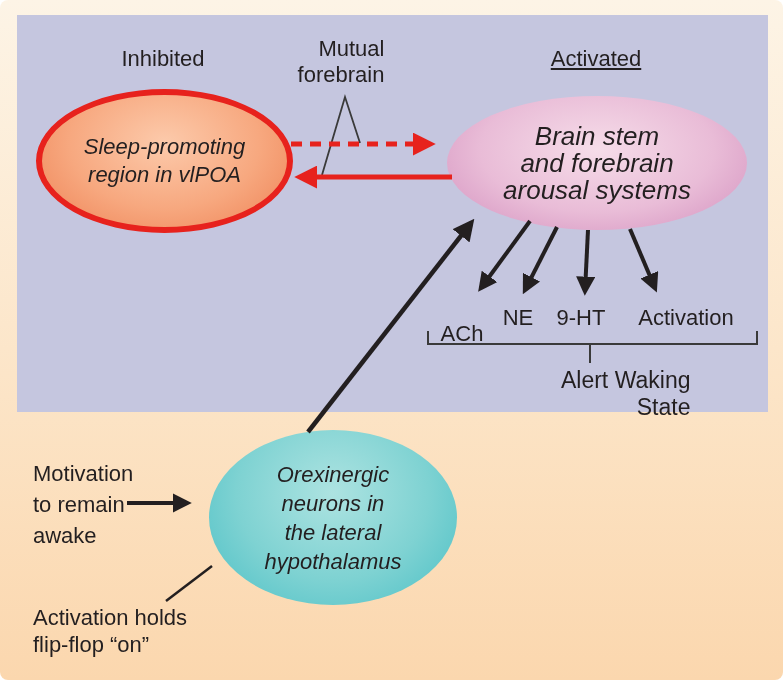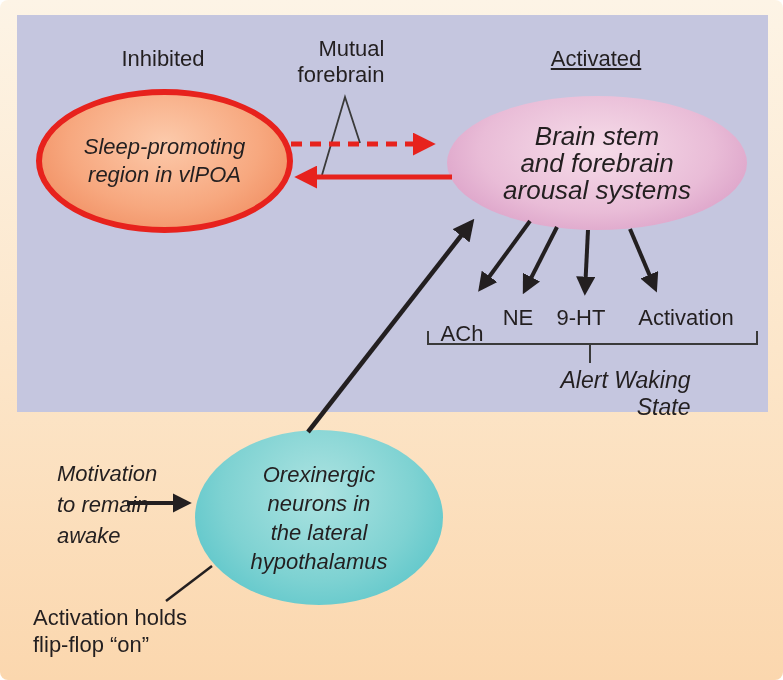--- a/index.html
+++ b/index.html
@@ -36,32 +36,32 @@
     background: radial-gradient(ellipse at 50% 36%, #fccaab 0%, #f7a87f 55%, #ee8254 100%);
     font-size: 22px; line-height: 28px;
   }
   .arousal-node {
     left: 447px; top: 96px;
     width: 300px; height: 134px;
     background: radial-gradient(ellipse at 50% 40%, #f6dde9 0%, #e9bcd7 55%, #d28ebd 100%);
     font-size: 26px; line-height: 27px;
   }
   .orexin-node {
-    left: 195px; top: 430px;
+    left: 209px; top: 430px;
     width: 248px; height: 175px;
     background: radial-gradient(ellipse at 50% 36%, #ade3e1 0%, #7ed2d2 55%, #49bfc5 100%);
     font-size: 22px; line-height: 29px;
   }
   .lbl {
     position: absolute;
     font-size: 22px;
     white-space: pre-line;
   }
   .centered { transform: translateX(-50%); text-align: right; }
-  .italic { font-style: italic; }
+  .italic { }
   svg.overlay {
     position: absolute; left: 0; top: 0;
     width: 783px; height: 680px;
     pointer-events: none;
   }
 </style>
 </head>
 <body>
 
 <div class="figure">
@@ -113,20 +113,20 @@
     <line x1="166" y1="601" x2="212" y2="566" stroke="#231f20" stroke-width="2.5"></line>
   </svg>
 
   <div class="lbl centered" style="left:462px; top:305px;margin-top:16px;">ACh</div>
   <div class="lbl centered" style="left:518px; top:305px;">NE</div>
   <div class="lbl centered" style="left:581px; top:305px;">9-HT</div>
   <div class="lbl centered" style="left:686px; top:305px;">Activation</div>
 
   <div class="lbl centered italic" style="left:598px; top:367px; font-size:23px;">Alert Waking State</div>
 
-  <div class="lbl italic" style="left:33px; top:458px; line-height:31px;margin-left:24px;">Motivation
+  <div class="lbl italic" style="left:33px; top:458px; line-height:31px;">Motivation
 to remain
 awake</div>
 
   <div class="lbl" style="left:33px; top:604px; line-height:27px;">Activation holds
 flip-flop “on”</div>
 
 </div>
 
 </body></html>

